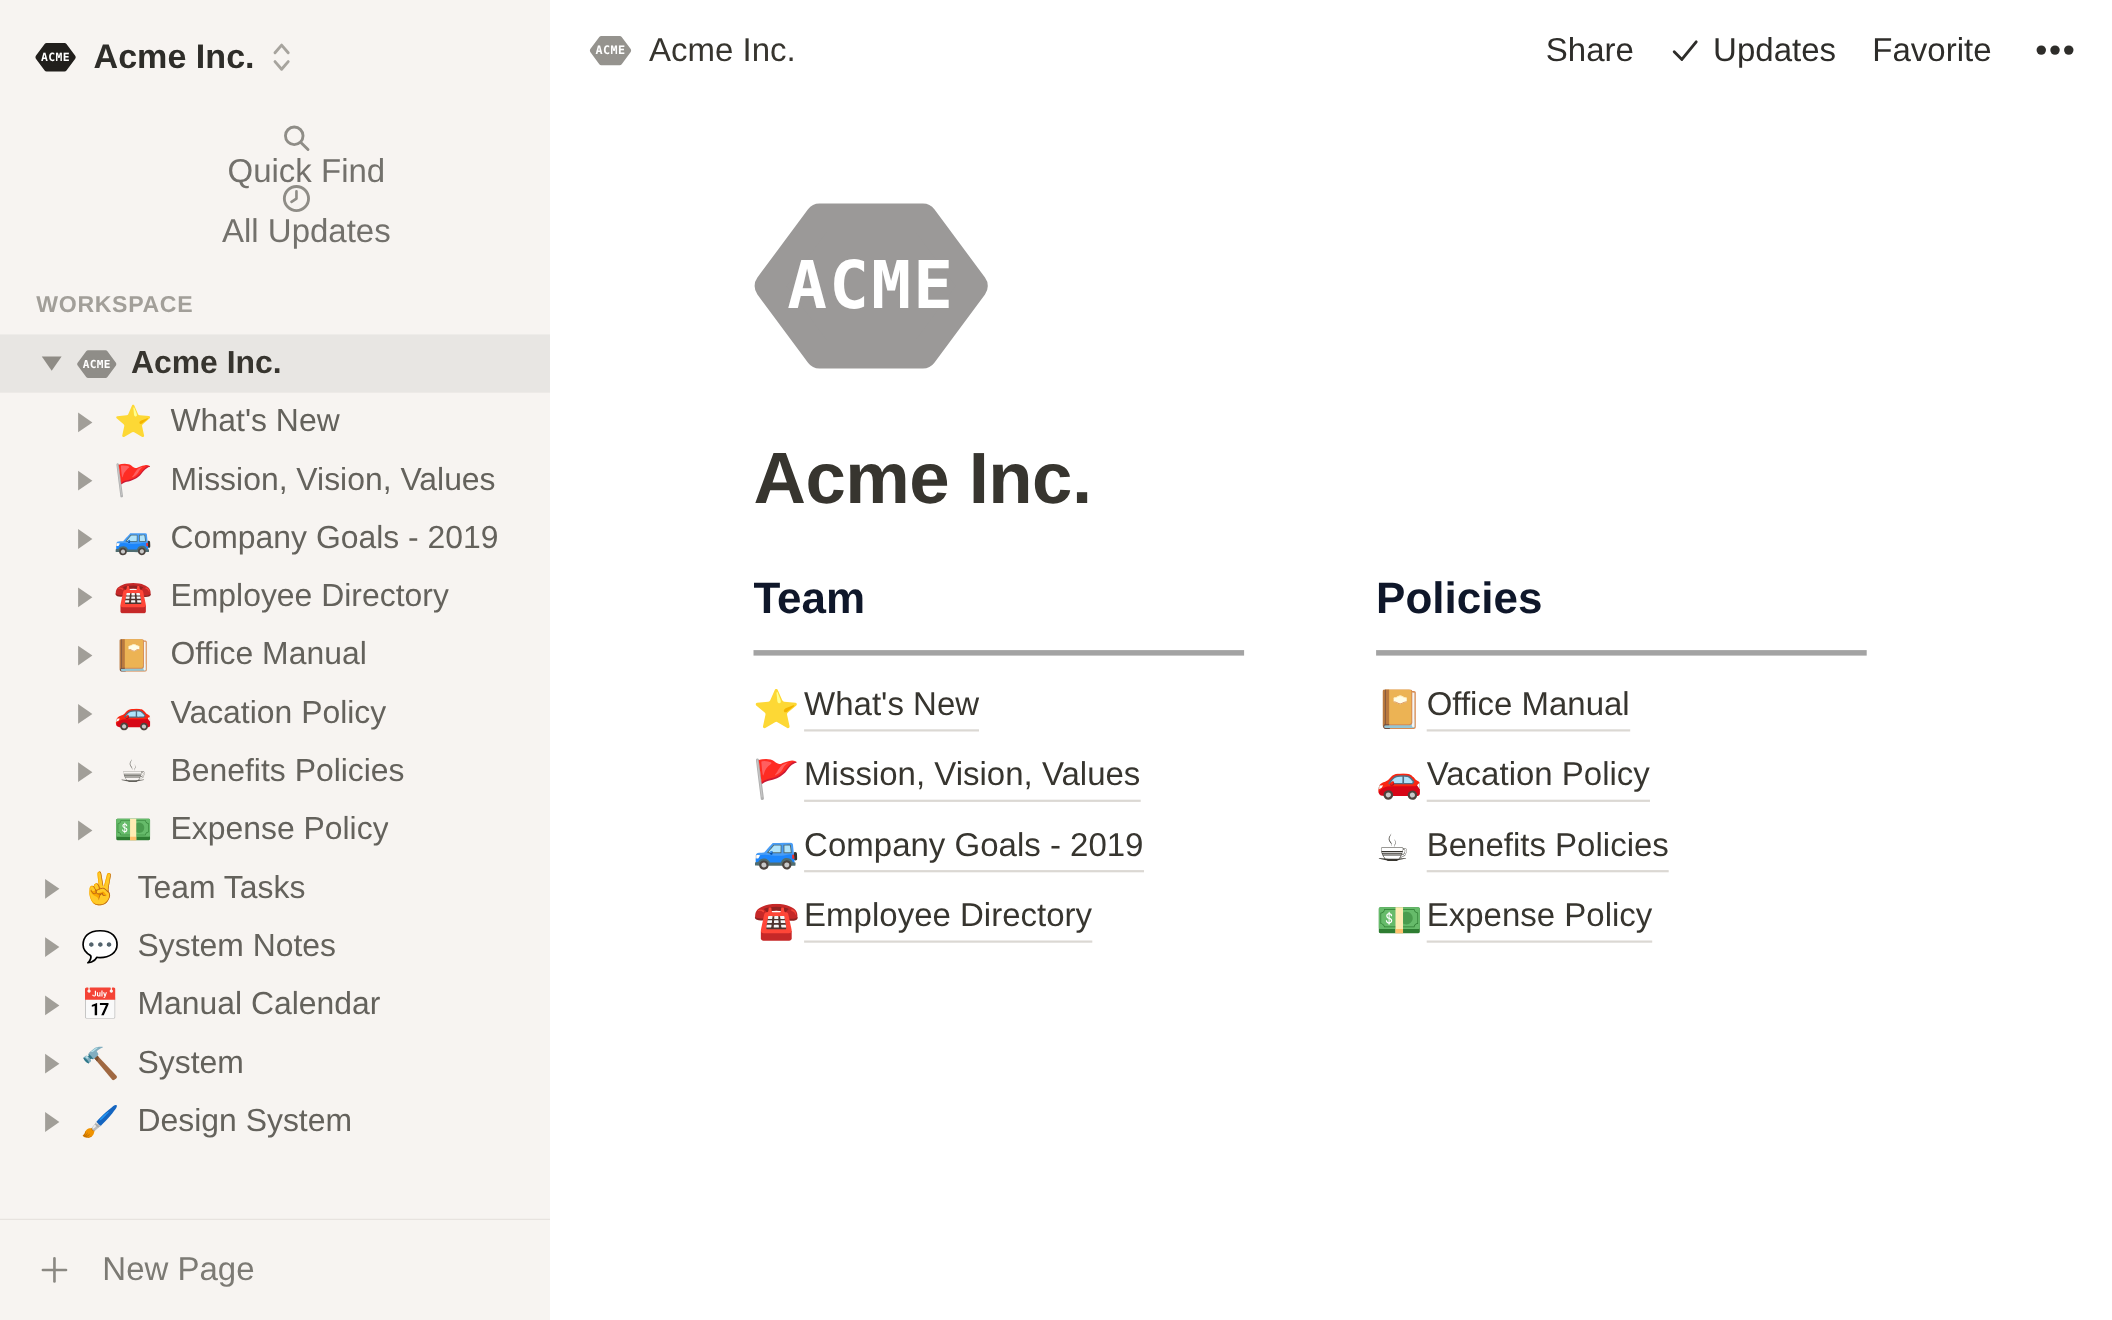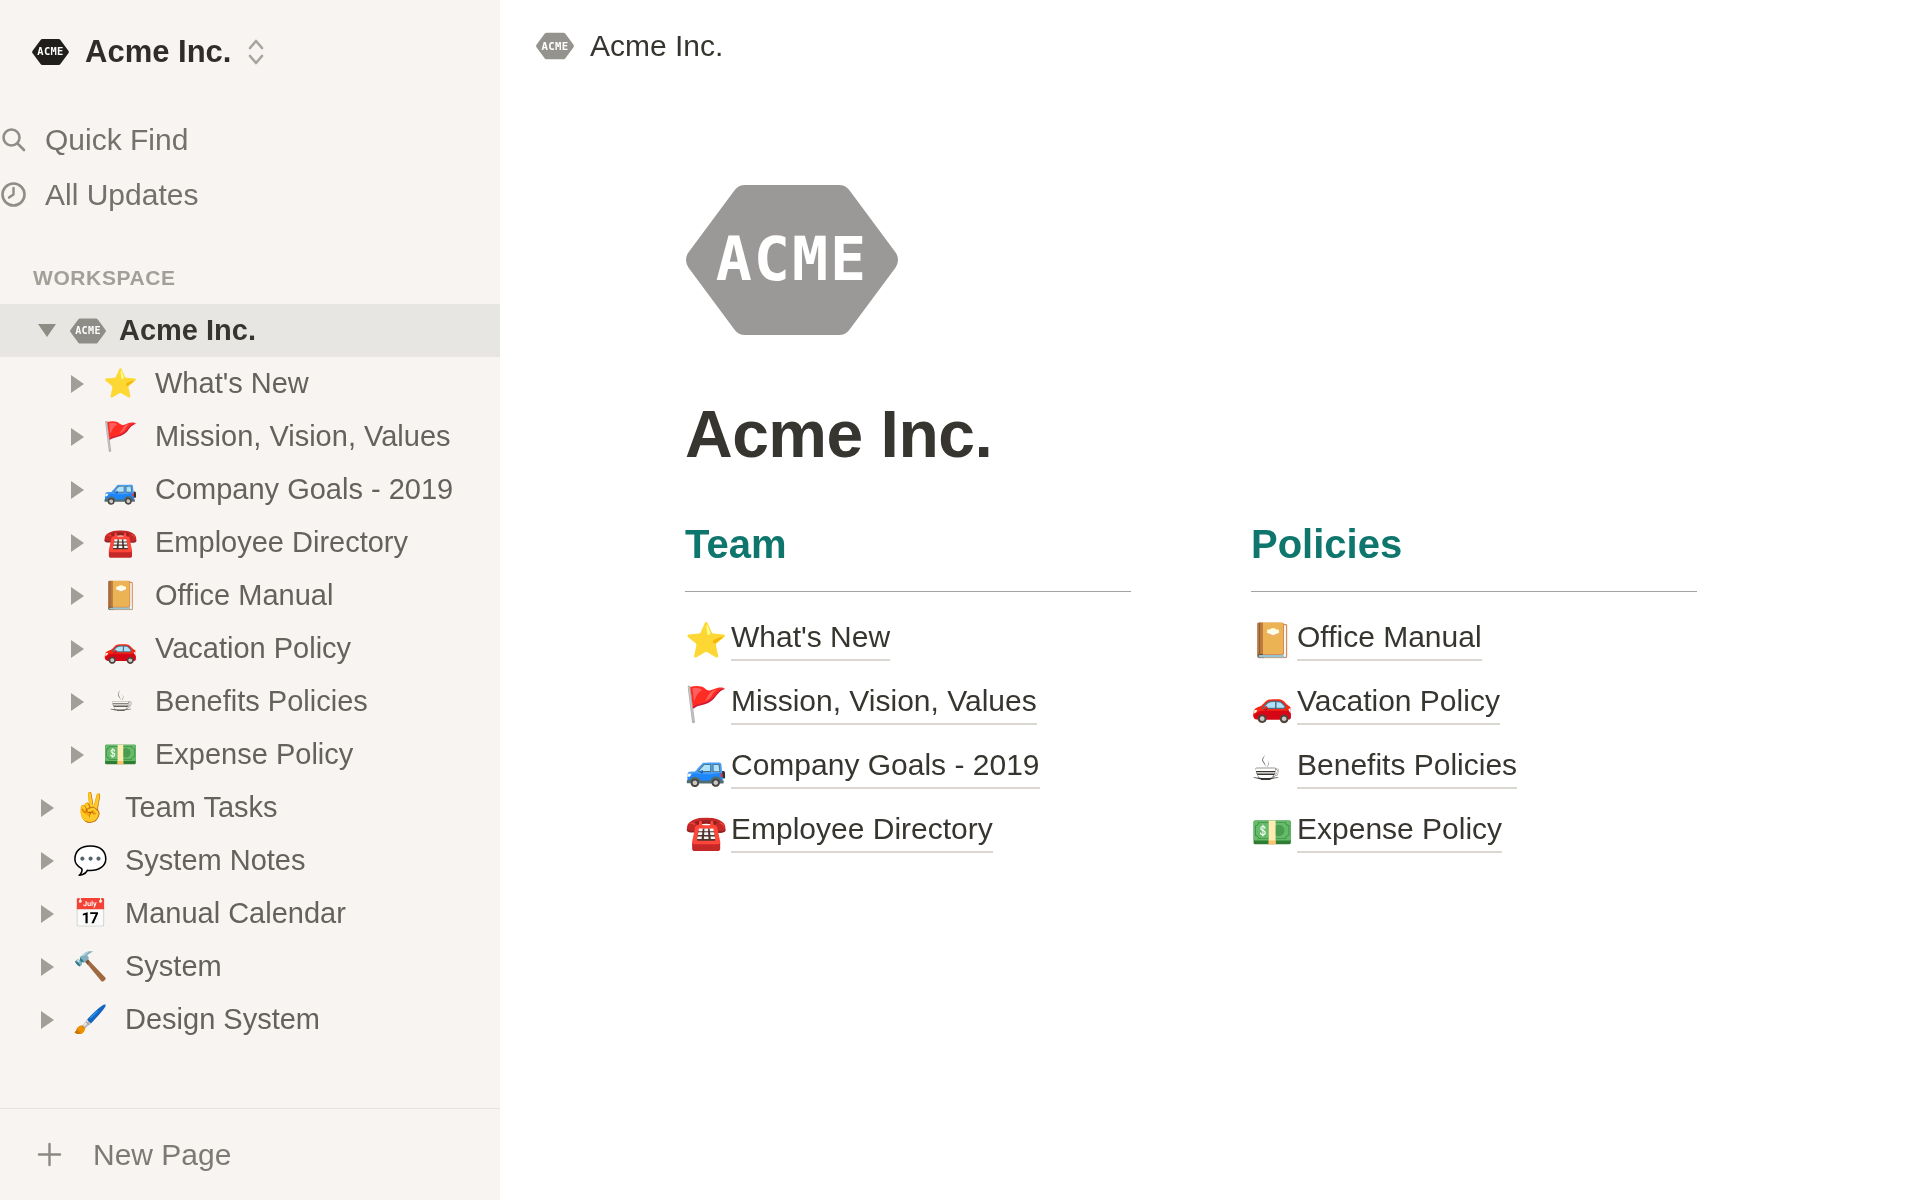--- a/index.html
+++ b/index.html
@@ -12,21 +12,21 @@
     background:#F7F4F1; display:flex; flex-direction:column; }
 
   .ws-header { display:flex; align-items:center; height:60px; margin:22px 24px 0 32px; }
   .ws-header .hex { width:37px; height:30px; flex:0 0 auto; }
   .ws-name { font-size:31px; font-weight:700; color:#2E2D29; margin-left:16px; }
   .switcher { margin-left:14px; width:22px; height:30px; }
   .switcher svg { width:22px; height:30px; stroke:#A7A49E; stroke-width:2.6; fill:none;
     stroke-linecap:round; stroke-linejoin:round; }
 
   .menu { margin-top:30px; }
-  .menu-row { display:flex; align-items:center; height:55px; cursor:pointer; }
+  .menu-row { display:flex; align-items:center; height:55px; padding-left:39px; cursor:pointer;flex-direction:column; }
   .menu-row svg { width:27px; height:27px; flex:0 0 auto; }
   .menu-label { margin-left:18px; font-size:30px; color:#73716C; }
 
   .section-label { margin:44px 0 14px 33px; font-size:21px; font-weight:700;
     color:#A29F99; letter-spacing:0.6px; }
 
   .tree { }
   .row { display:flex; align-items:center; height:53px; font-size:29px; color:#64625C; cursor:pointer; }
   .row.lvl0 { padding-left:34px; }
   .row.lvl1 { padding-left:64px; }
@@ -69,22 +69,22 @@
   .action.more { font-size:30px; font-weight:700; letter-spacing:2px; margin-left:40px; }
 
   .page { padding:88px 0 0 185px; }
   .page-logo { width:214px; height:160px; display:block; }
   .page-title { margin-top:56px; font-size:66px; font-weight:700; letter-spacing:-0.5px;
     color:#37352F; }
 
   .columns { display:flex; margin-top:50px; }
   .col { width:446px; }
   .col + .col { margin-left:120px; }
-  .col-heading { font-size:40px; font-weight:700; color:#0f766e; padding-bottom:24px;
-    border-bottom:1px solid #a3a3a3; }
+  .col-heading { font-size:40px; font-weight:700; color:#0f172a; padding-bottom:24px;
+    border-bottom:5px solid #a3a3a3; }
   .col-list { padding-top:16px; }
   .link-row { display:flex; align-items:center; height:64px; cursor:pointer; }
   .l-emoji { width:46px; font-size:34px; flex:0 0 auto; }
   .l-text { font-size:30px; font-weight:500; color:#37352F;
     border-bottom:2px solid #DBD8D3; padding-bottom:5px; white-space:nowrap; }
 </style>
 </head>
 <body>
 
 <aside class="sidebar">
@@ -238,20 +238,31 @@
 <div class="main">
 
   <div class="topbar">
     <div class="crumb">
       <svg class="hex hex-crumb" viewBox="0 0 107 80">
         <polygon points="7,40 30,9 77,9 100,40 77,71 30,71"></polygon>
         <text x="53.5" y="50">ACME</text>
       </svg>
       <span class="crumb-label">Acme Inc.</span>
     </div>
+    <div class="actions">
+      <span class="action">Share</span>
+      <span class="action">
+        <svg class="check" viewBox="0 0 28 28">
+          <path d="M4 15 l7 7 L24 6"></path>
+        </svg>
+        <span>Updates</span>
+      </span>
+      <span class="action">Favorite</span>
+      <span class="action more">•••</span>
+    </div>
   </div>
 
   <div class="page">
     <svg class="hex hex-big page-logo" viewBox="0 0 107 80">
       <polygon points="7,40 30,9 77,9 100,40 77,71 30,71"></polygon>
       <text x="53.5" y="50">ACME</text>
     </svg>
     <h1 class="page-title">Acme Inc.</h1>
     <div class="columns">
         <div class="col">

